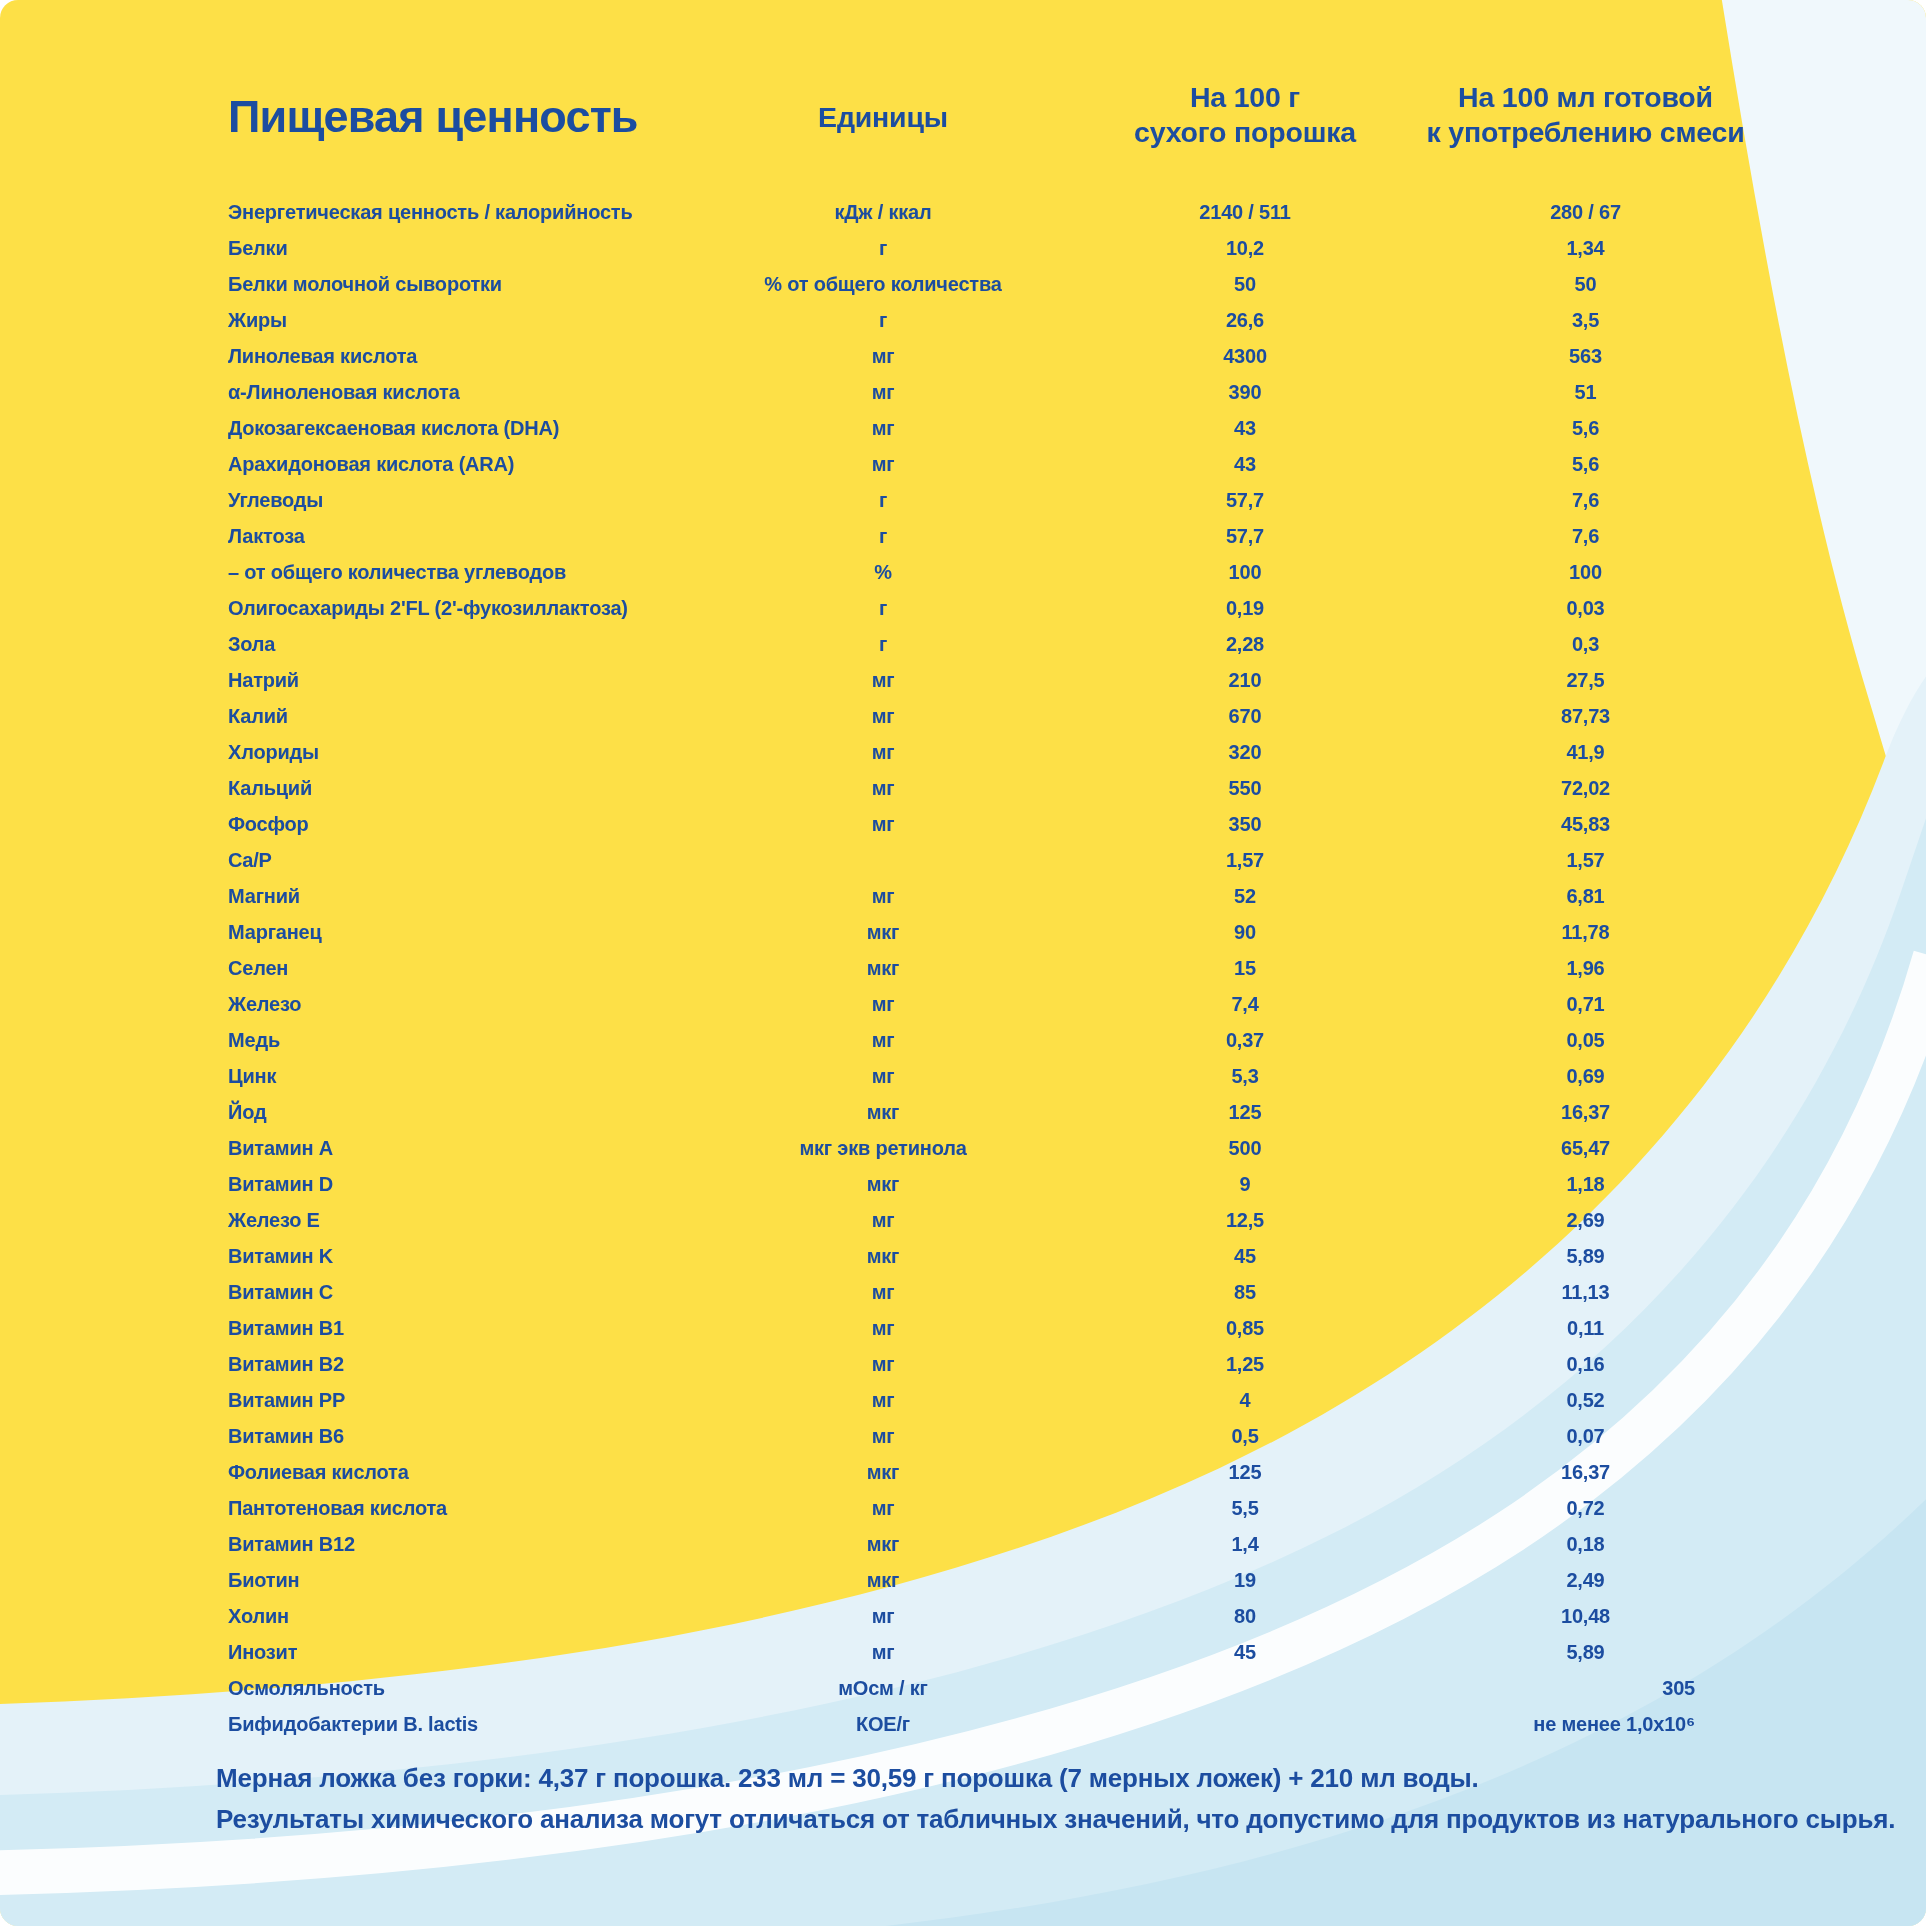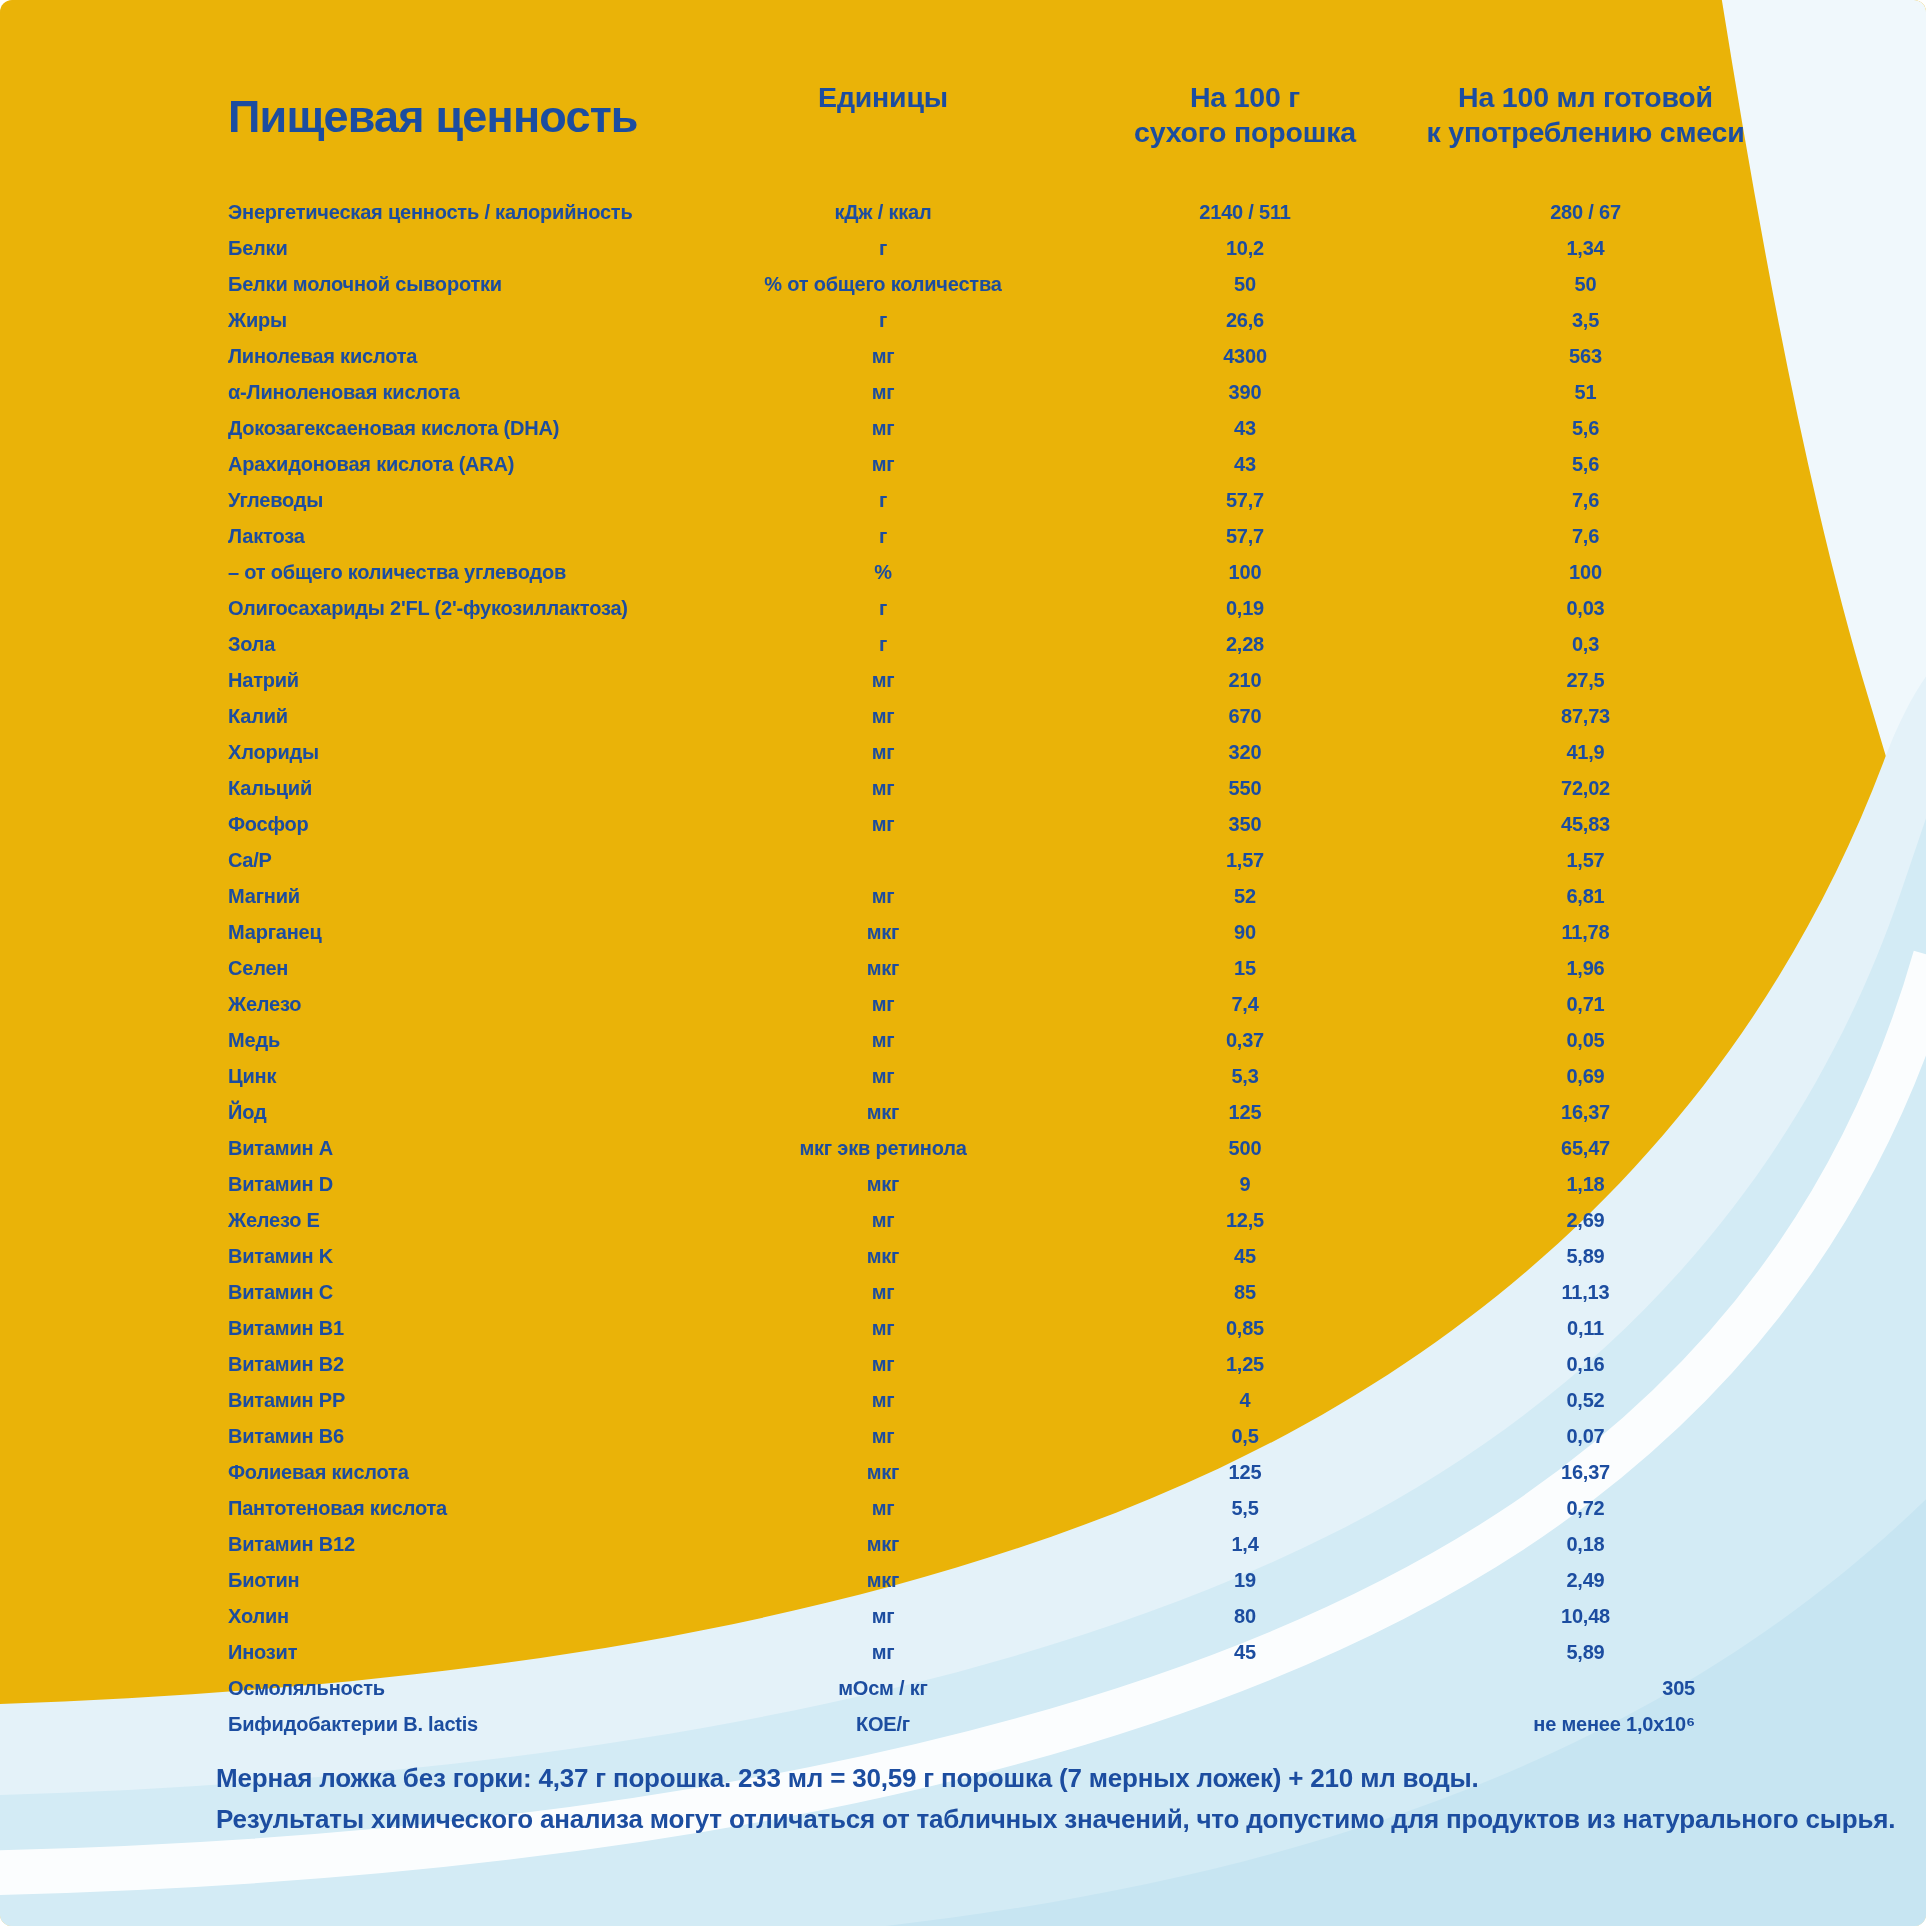--- a/index.html
+++ b/index.html
@@ -4,43 +4,43 @@
 <style>
   * { box-sizing: border-box; }
   html, body { margin: 0; padding: 0; background: #ffffff; }
   body {
     width: 1926px; height: 1926px;
     font-family: "Liberation Sans", sans-serif;
   }
   .page {
     position: relative;
     width: 1926px; height: 1926px;
-    background: #eab308;
-    border-radius: 12px;
+    background: #fde047;
+    border-radius: 18px;
     overflow: hidden;
     color: #1c4da0;
   }
   .bg { position: absolute; left: 0; top: 0; }
 
   .header {
     position: absolute; left: 228px; top: 80px; width: 1467px;
     display: grid;
     grid-template-columns: 524px 262px 462px 219px;
     align-items: start;
   }
   .title {
     font-size: 45px; font-weight: 700; letter-spacing: -0.8px;
     margin-top: 10.8px;
   }
   .hdr {
     font-size: 28.5px; font-weight: 700; line-height: 35px;
     white-space: pre; text-align: center; justify-self: center;
     letter-spacing: -0.2px;
   }
-  .hdr.units { }
+  .hdr.units { margin-top: 20px; }
 
   .rows { position: absolute; left: 228px; top: 194px; width: 1467px; }
   .row {
     display: grid;
     grid-template-columns: 524px 262px 462px 219px;
     height: 36px;
     align-items: center;
     font-size: 20px; font-weight: 700; letter-spacing: -0.2px;
   }
   .cell { white-space: nowrap; }

